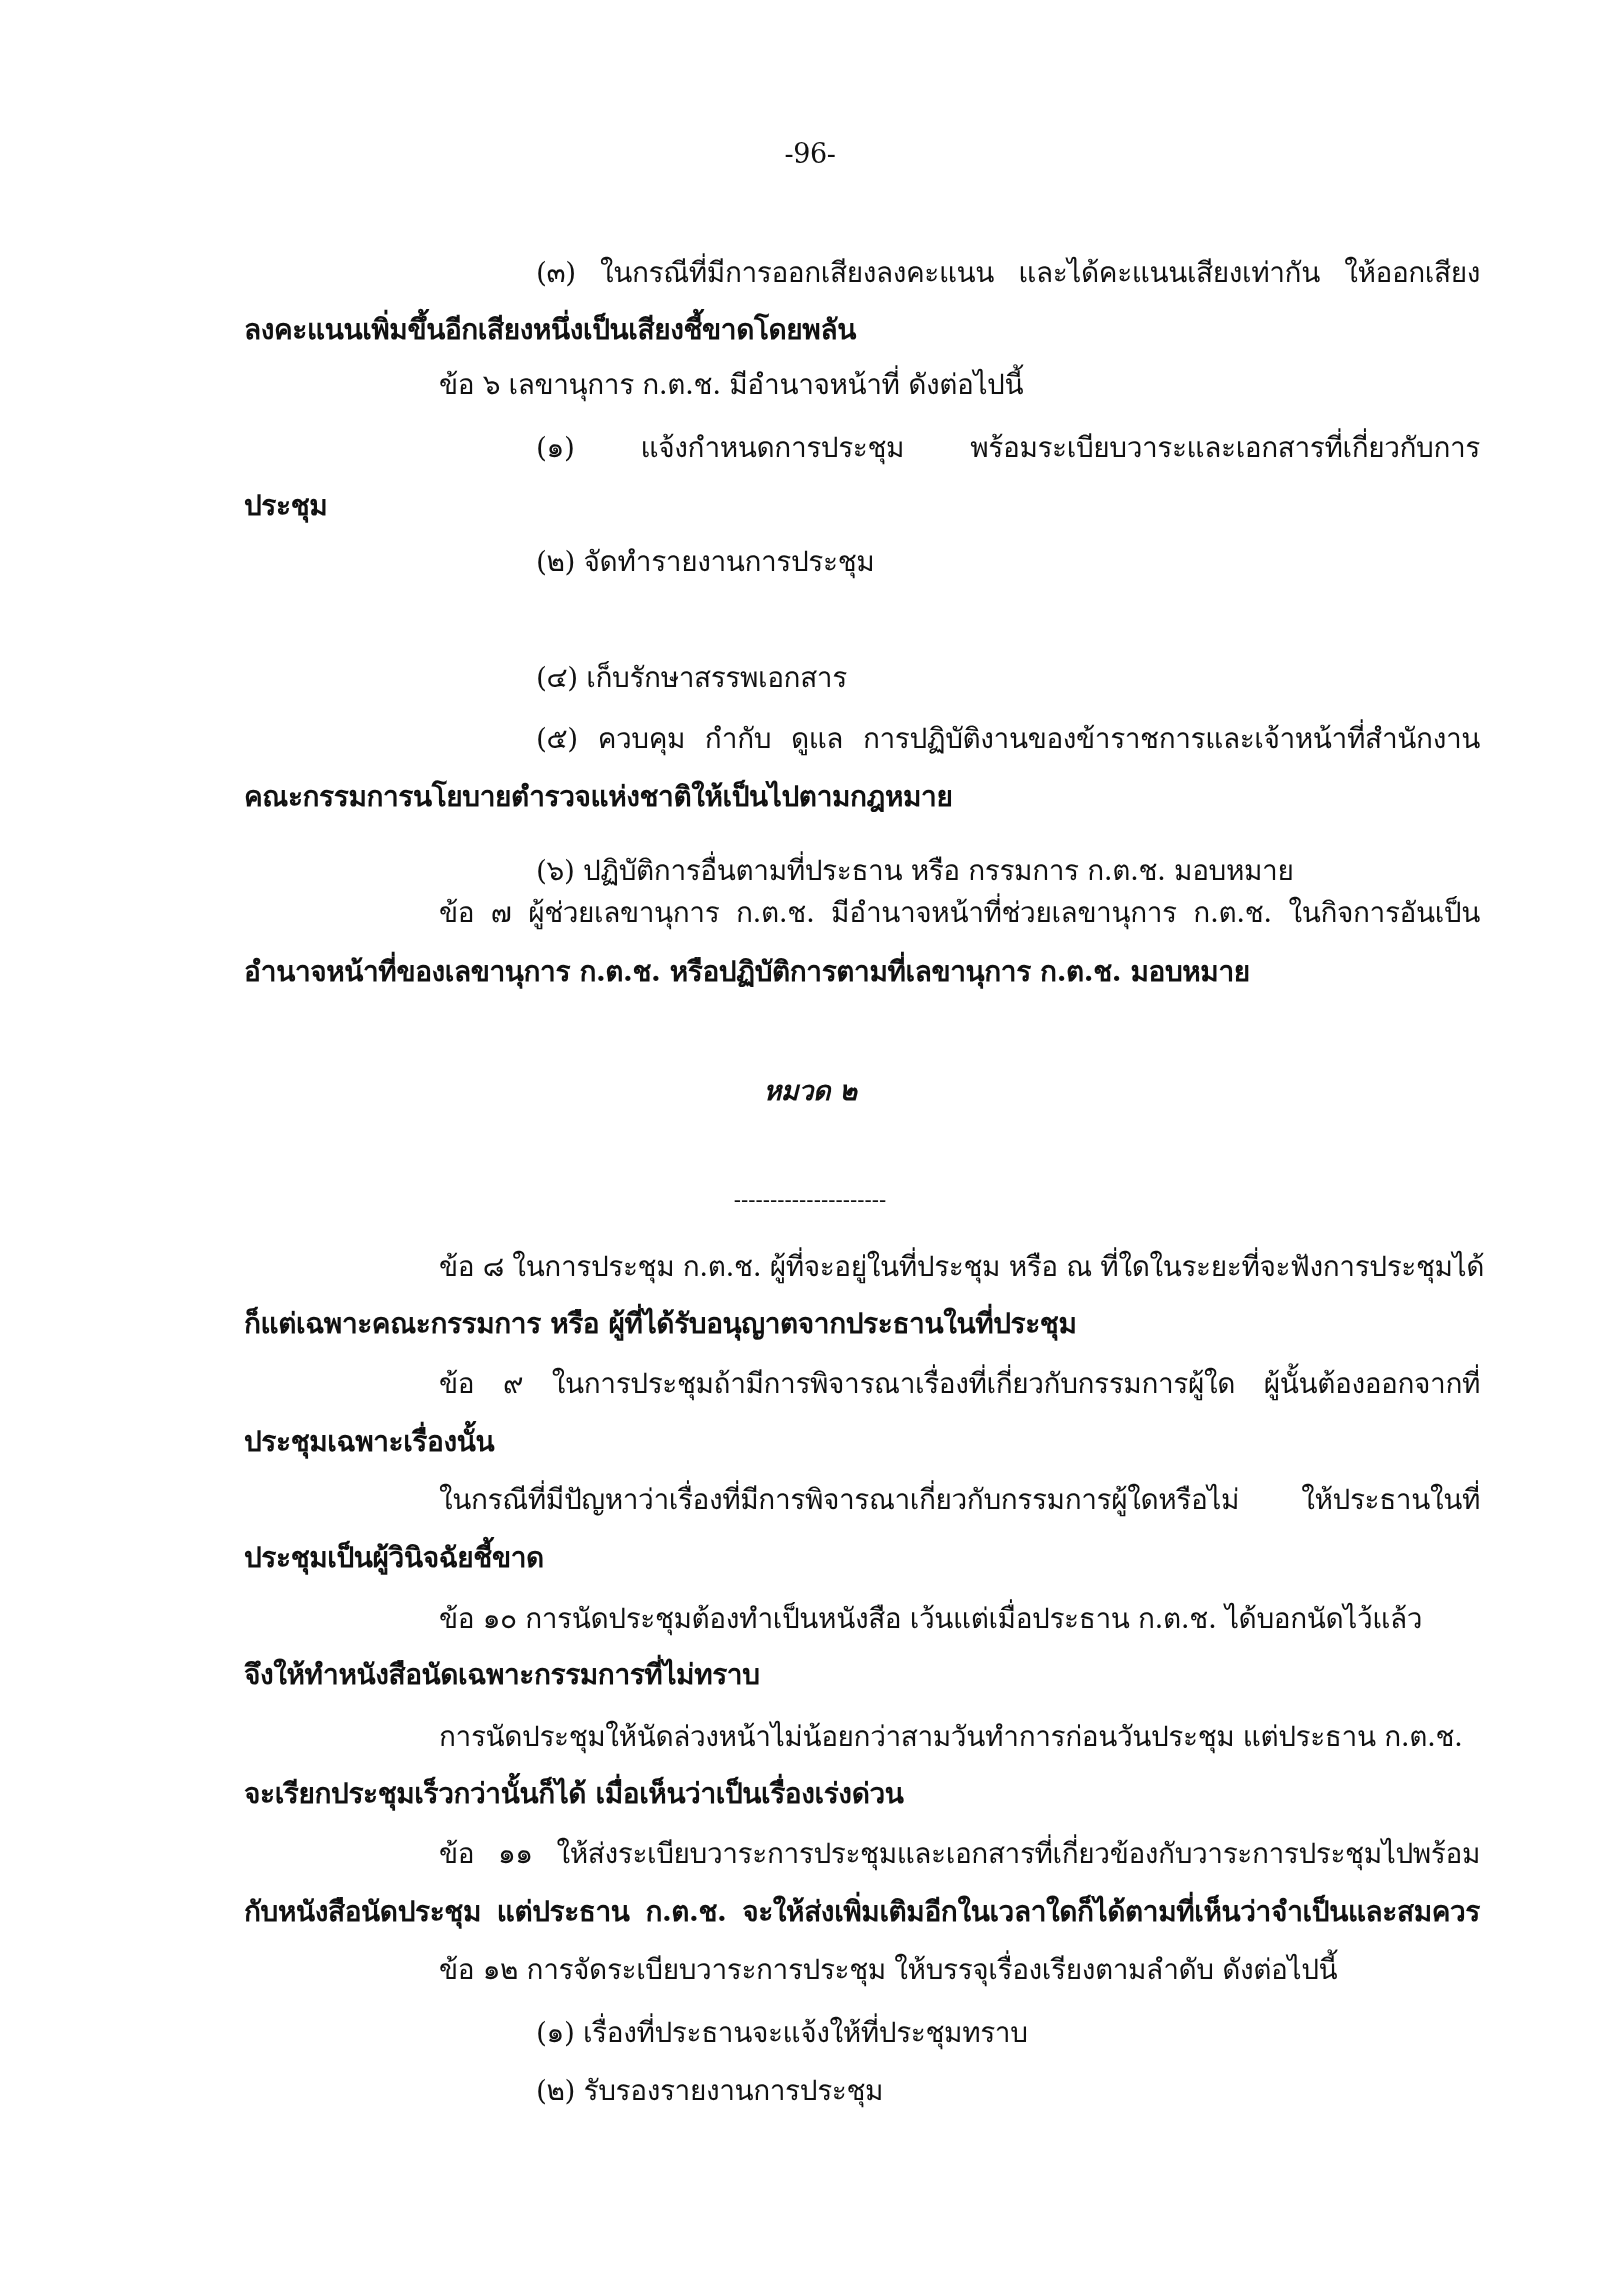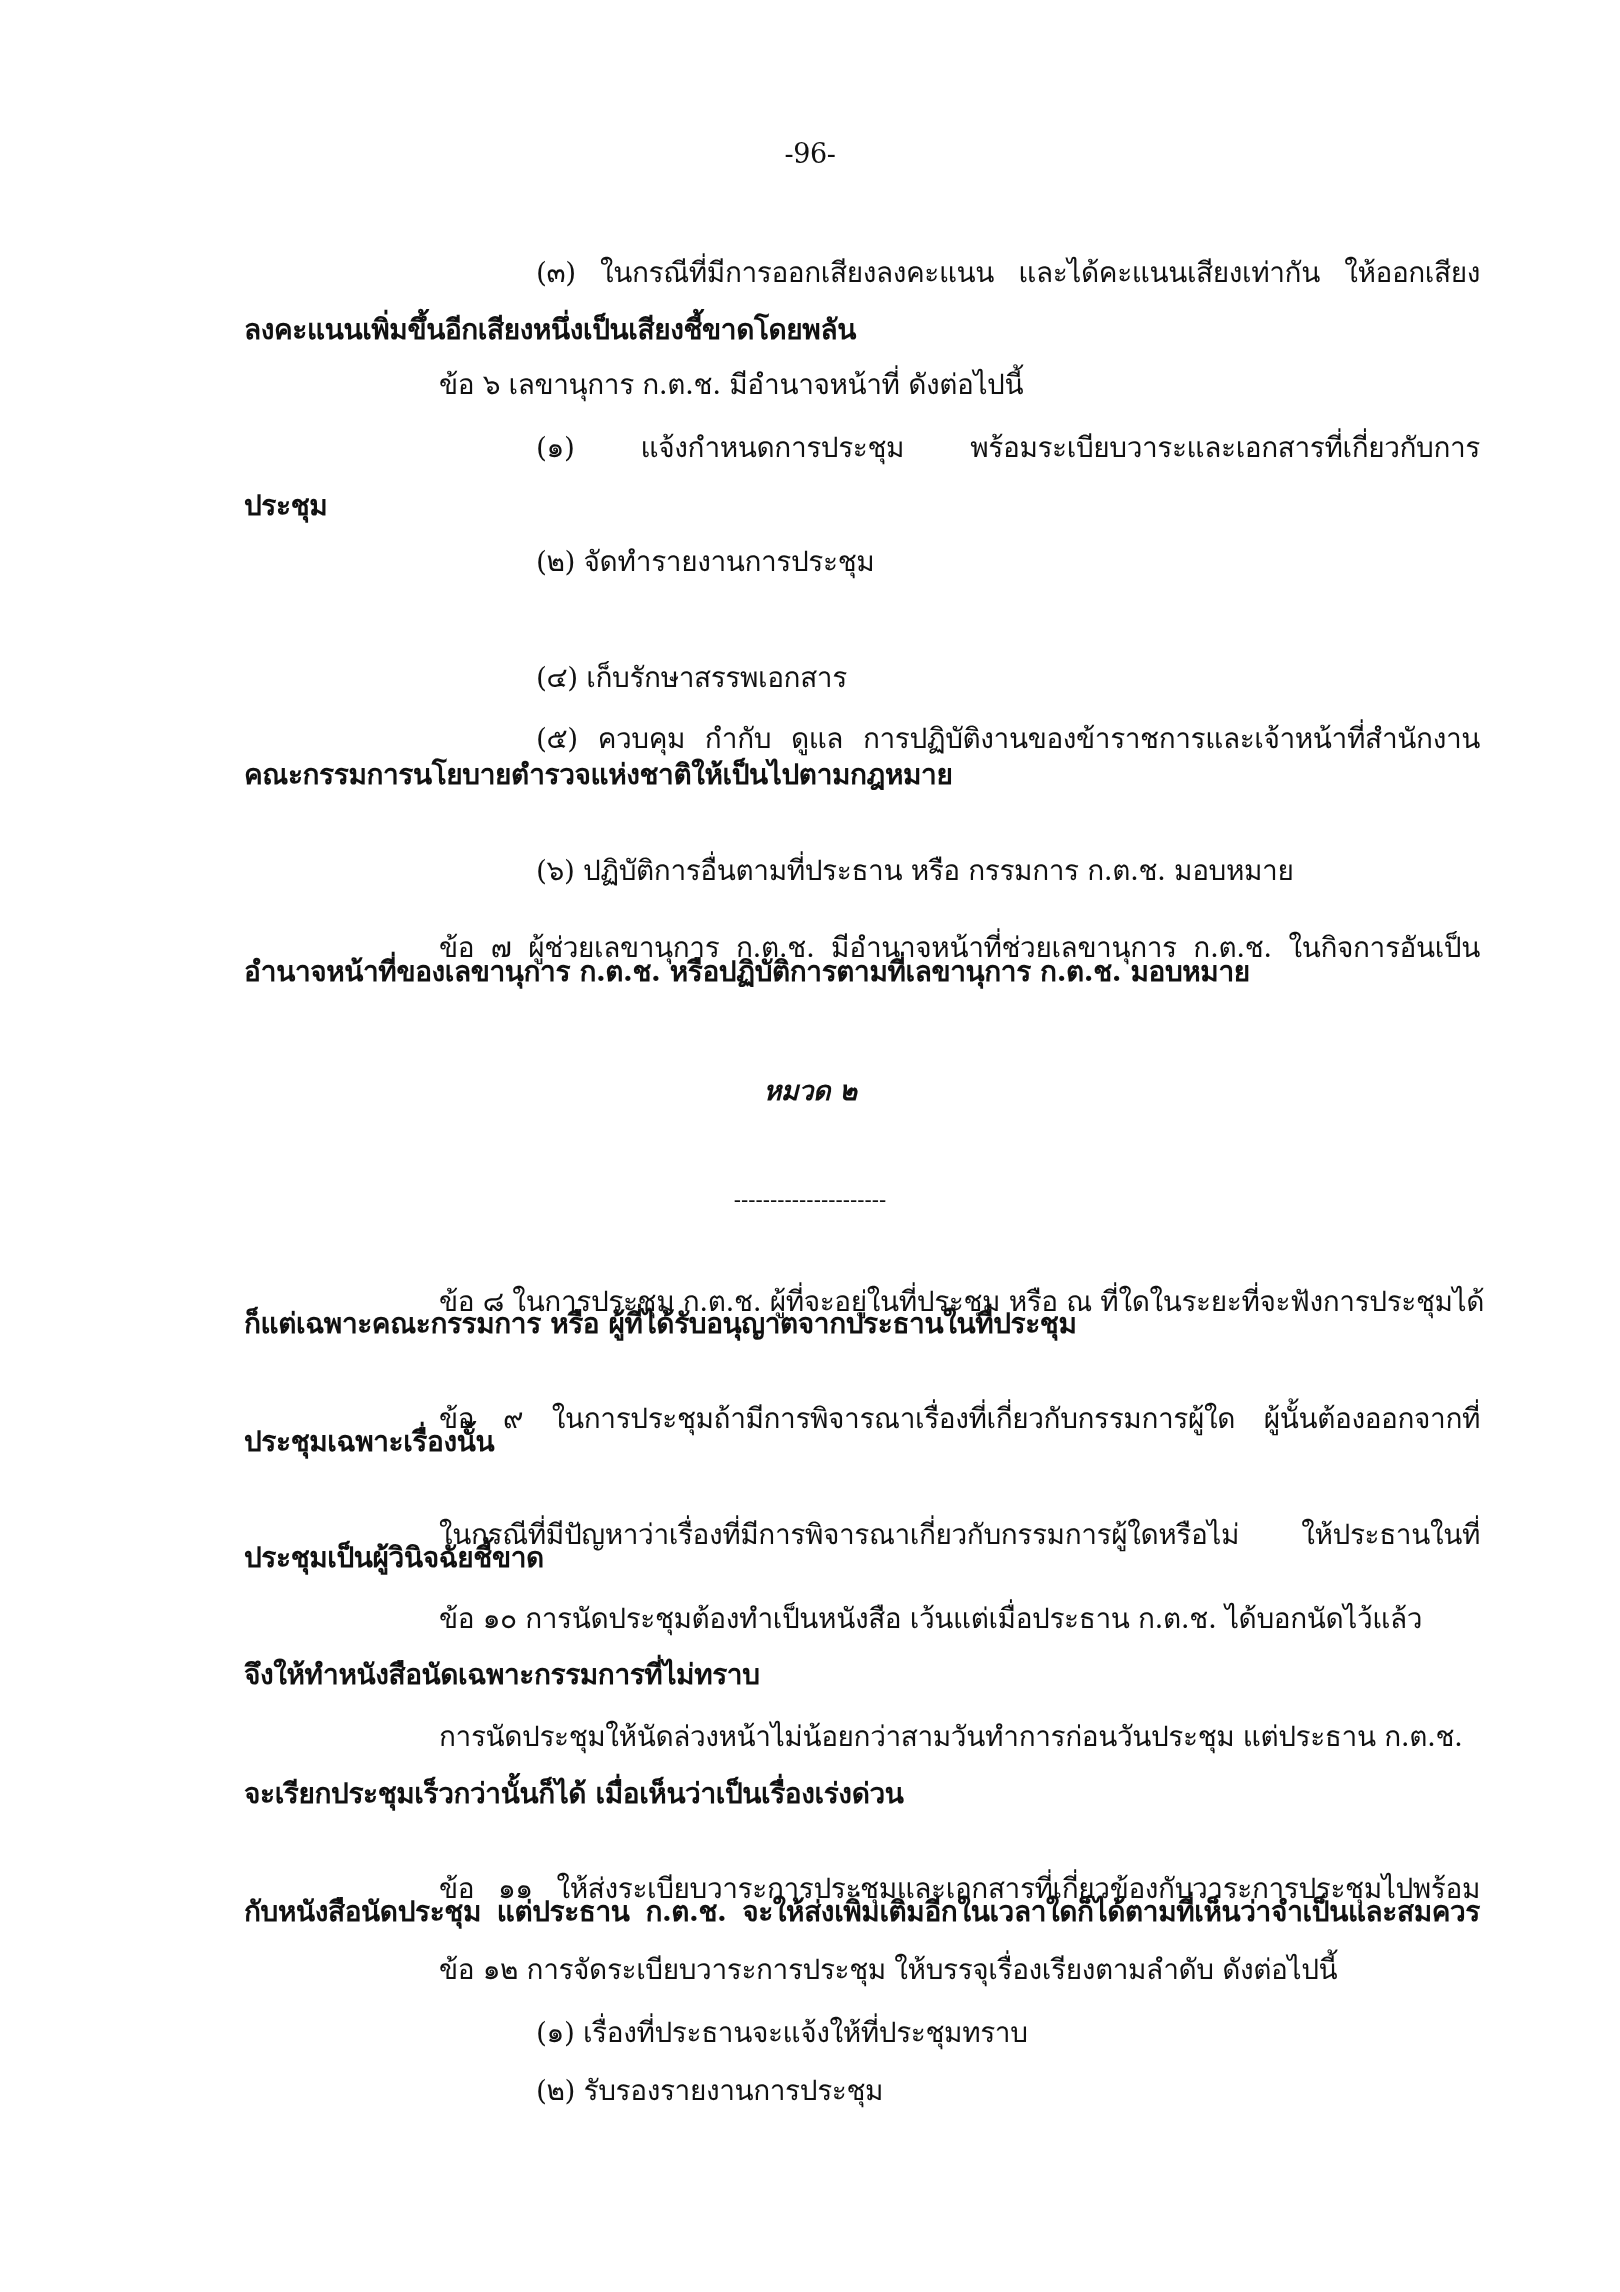--- a/index.html
+++ b/index.html
@@ -6,21 +6,21 @@
   body { width: 1620px; height: 2293px; position: relative; overflow: hidden;
          font-family: "DejaVu Serif", "Liberation Serif", serif; color: #111111; }
   .page { position: absolute; left: 0; top: 0; width: 1620px; height: 2028px; background: #ffffff; }
   .ln { position: absolute; white-space: nowrap; font-size: 28px; line-height: 36px; transform: translateY(-50%);
         letter-spacing: -0.4px; }
   .c { left: 0; width: 1620px; text-align: center; }
   .i0 { left: 244px; font-weight: bold; }
   .i1 { left: 439px; }
   .i2 { left: 536px; }
   .j { width: 1236px; text-align: justify; text-align-last: justify; }
-  .j.i1 { width: 1041px; margin-top: 35px; }
+  .j.i1 { width: 1041px; }
   .j.i2 { width: 944px; }
   .bold { font-weight: bold; font-size: 27px; font-style: italic; }
   .pnum { font-size: 27px; }
   .dashes { font-size: 21.5px; letter-spacing: 0px; }
 </style>
 </head>
 <body>
 
 <div class="page">
 
@@ -28,21 +28,21 @@
 
   <div class="ln i2 j" style="top:273px">(๓) ในกรณีที่มีการออกเสียงลงคะแนน  และได้คะแนนเสียงเท่ากัน  ให้ออกเสียง</div>
   <div class="ln i0" style="top:330px">ลงคะแนนเพิ่มขึ้นอีกเสียงหนึ่งเป็นเสียงชี้ขาดโดยพลัน</div>
 
   <div class="ln i1" style="top:385px">ข้อ  ๖ เลขานุการ  ก.ต.ช. มีอำนาจหน้าที่ ดังต่อไปนี้</div>
   <div class="ln i2 j" style="top:448px">(๑)  แจ้งกำหนดการประชุม   พร้อมระเบียบวาระและเอกสารที่เกี่ยวกับการ</div>
   <div class="ln i0" style="top:506px">ประชุม</div>
   <div class="ln i2" style="top:562px">(๒)  จัดทำรายงานการประชุม</div>
   <div class="ln i2" style="top:678px">(๔)  เก็บรักษาสรรพเอกสาร</div>
   <div class="ln i2 j" style="top:739px">(๕)  ควบคุม   กำกับ  ดูแล การปฏิบัติงานของข้าราชการและเจ้าหน้าที่สำนักงาน</div>
-  <div class="ln i0" style="top:775px">คณะกรรมการนโยบายตำรวจแห่งชาติให้เป็นไปตามกฎหมาย</div>
+  <div class="ln i0" style="top:797px">คณะกรรมการนโยบายตำรวจแห่งชาติให้เป็นไปตามกฎหมาย</div>
   <div class="ln i2" style="top:871px">(๖)  ปฏิบัติการอื่นตามที่ประธาน หรือ กรรมการ ก.ต.ช. มอบหมาย</div>
 
   <div class="ln i1 j" style="top:913px">ข้อ ๗ ผู้ช่วยเลขานุการ ก.ต.ช.   มีอำนาจหน้าที่ช่วยเลขานุการ ก.ต.ช.   ในกิจการอันเป็น</div>
   <div class="ln i0" style="top:972px">อำนาจหน้าที่ของเลขานุการ ก.ต.ช. หรือปฏิบัติการตามที่เลขานุการ  ก.ต.ช. มอบหมาย</div>
 
   <div class="ln c bold" style="top:1091px">หมวด ๒</div>
   <div class="ln c dashes" style="top:1200px">---------------------</div>
 
   <div class="ln i1 j" style="top:1267px">ข้อ ๘ ในการประชุม ก.ต.ช. ผู้ที่จะอยู่ในที่ประชุม หรือ ณ ที่ใดในระยะที่จะฟังการประชุมได้</div>
   <div class="ln i0" style="top:1324px">ก็แต่เฉพาะคณะกรรมการ  หรือ ผู้ที่ได้รับอนุญาตจากประธานในที่ประชุม</div>

